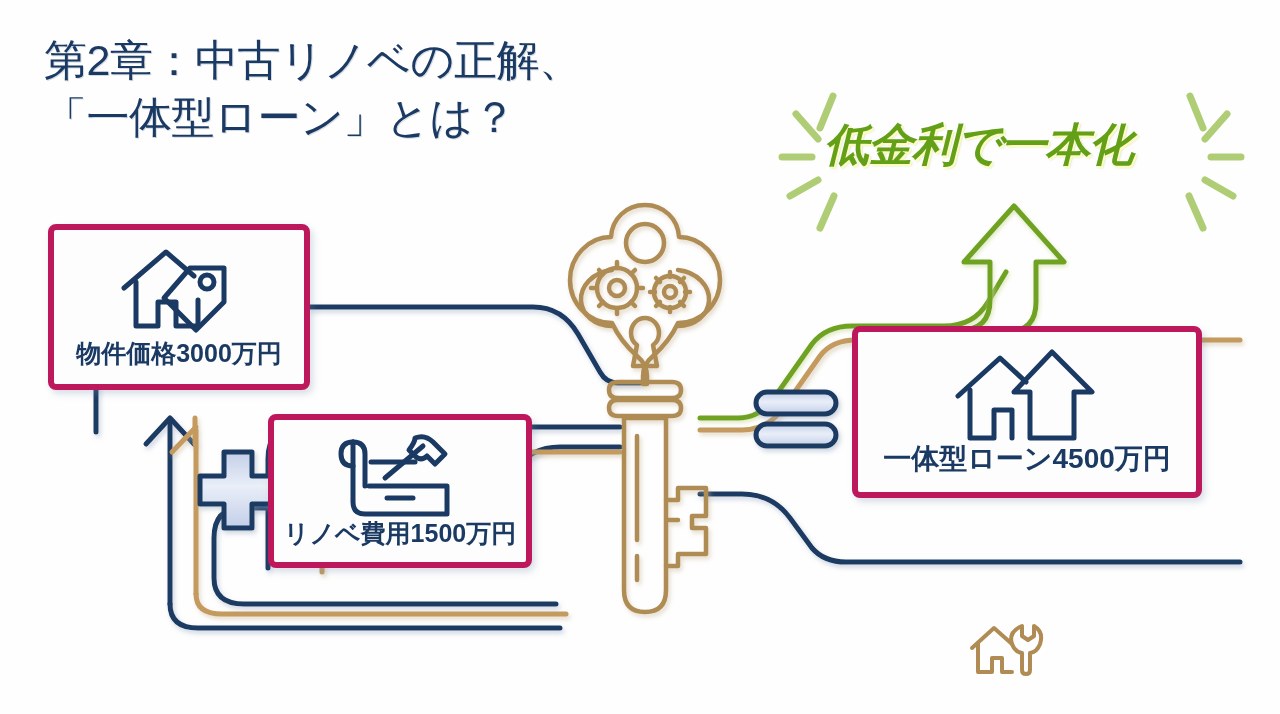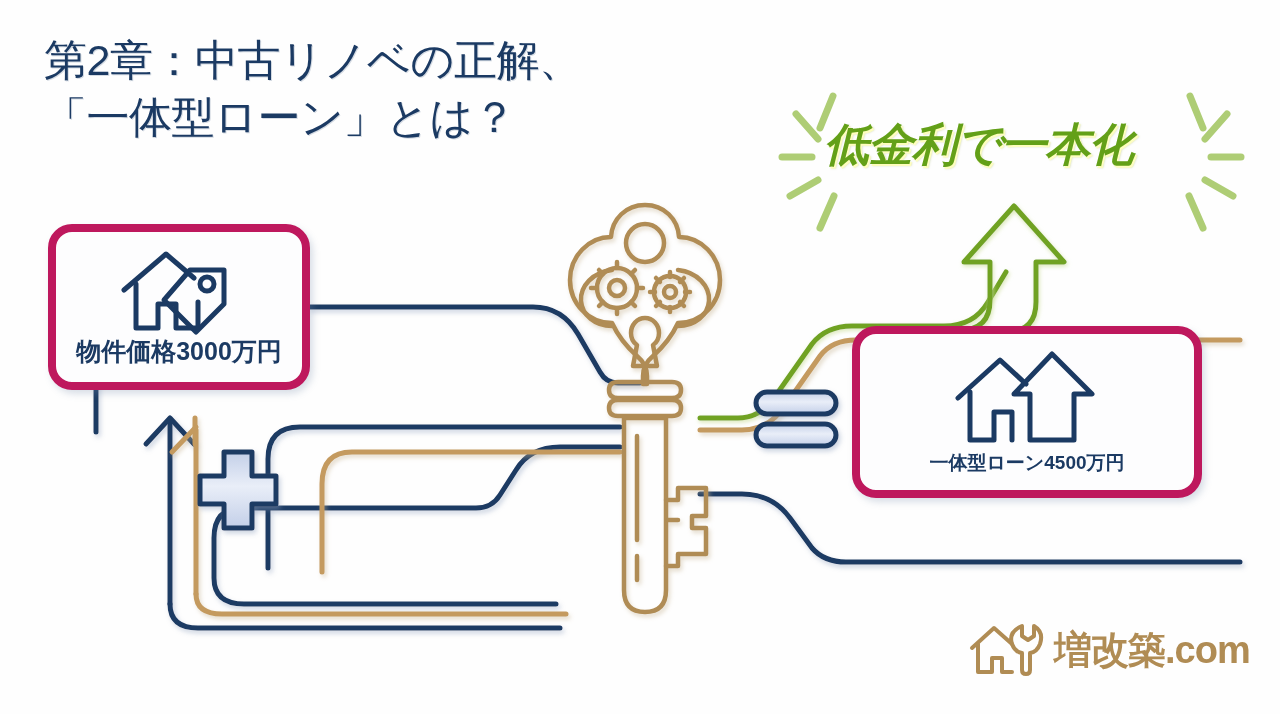--- a/index.html
+++ b/index.html
@@ -24,35 +24,35 @@
     position:absolute;left:824px;top:122px;
     font-size:45px;font-weight:700;line-height:1;
     color:#63a018;letter-spacing:-1px;white-space:nowrap;
     text-shadow:1.5px 1.5px 0 rgba(255,255,190,.95),
                 2px 2px 2px rgba(150,170,90,.35);
     font-style:italic;
   }
   
   .box{
     position:absolute;box-sizing:border-box;
-    border:8px solid #be185d;border-radius:24px;
+    border:6px solid #be185d;border-radius:8px;
     background:#fdfdfe;
     box-shadow:3px 4px 7px rgba(120,140,170,.28);
   }
   .box-label{
     position:absolute;left:0;right:0;
     text-align:center;color:#1b3a63;
     font-weight:700;white-space:nowrap;
   }
   #box-property{left:48px;top:224px;width:262px;height:166px;}
   #box-property .box-label{bottom:14px;font-size:25px;}
   #box-reno{left:268px;top:414px;width:264px;height:154px;}
   #box-reno .box-label{bottom:12px;font-size:25px;}
   #box-loan{left:852px;top:326px;width:350px;height:172px;}
-  #box-loan .box-label{bottom:14px;font-size:19px;}
+  #box-loan .box-label{bottom:14px;font-size:28px;}
 
   .box-icon{position:absolute;left:0;right:0;top:12px;display:flex;justify-content:center;}
 
   
   #logo{
     position:absolute;left:968px;top:622px;
     display:flex;align-items:center;gap:10px;
   }
   #logo-text{
     font-size:38px;font-weight:700;color:#b08c54;letter-spacing:-1px;
@@ -207,20 +207,34 @@
       <svg width="130" height="96" viewBox="0 0 130 96" fill="none" stroke="#1b3a63" stroke-width="5" stroke-linecap="round" stroke-linejoin="round">
         <path d="M10,46 L52,10 L80,34"></path>
         <path d="M22,40 L22,84 L44,84 L44,60 L62,60 L62,84 L84,84 L84,58"></path>
         <path d="M76,26 L110,26 L110,60 L82,88 L50,56 Z"></path>
         <circle cx="93" cy="40" r="7"></circle>
       </svg>
     </div>
     <div class="box-label">物件価格3000万円</div>
   </div>
 
+  <div class="box" id="box-reno">
+    <div class="box-icon">
+      <svg width="122" height="92" viewBox="0 0 122 92" fill="none" stroke="#1b3a63" stroke-width="5" stroke-linecap="round" stroke-linejoin="round">
+        <path d="M14,10 L14,70 Q14,82 26,82 L108,82 L108,54 L30,54"></path>
+        <path d="M14,10 Q26,10 26,22 L26,54"></path>
+        <path d="M14,10 Q2,10 2,22 Q2,34 14,34"></path>
+        <path d="M32,30 L76,30"></path>
+        <path d="M48,66 L74,66"></path>
+        <path d="M46,46 L84,14"></path>
+        <path d="M76,6 Q86,2 94,10 L106,22 L96,32 L88,24 Q82,30 76,24 L70,18 Q76,10 76,6 Z"></path>
+      </svg>
+    </div>
+    <div class="box-label">リノベ費用1500万円</div>
+  </div>
 
   <div class="box" id="box-loan">
     <div class="box-icon">
       <svg width="150" height="104" viewBox="0 0 150 104" fill="none" stroke="#1b3a63" stroke-width="5" stroke-linecap="round" stroke-linejoin="round">
         <path d="M6,52 L48,14 L74,38"></path>
         <path d="M18,46 L18,94 L42,94 L42,66 L60,66 L60,94"></path>
         <path d="M62,48 L100,8 L140,48 L122,48 L122,94 L78,94 L78,48 Z"></path>
       </svg>
     </div>
     <div class="box-label">一体型ローン4500万円</div>
@@ -228,16 +242,15 @@
 
   <div id="logo">
     <span>
       <svg width="76" height="56" viewBox="0 0 76 56" fill="none" stroke="#b08c54" stroke-width="4" stroke-linecap="round" stroke-linejoin="round">
         <path d="M4,26 L26,6 L44,22"></path>
         <path d="M10,22 L10,50 L24,50 L24,36 L34,36 L34,50 L44,50"></path>
         <path d="M54,4 L54,14 L60,18 L66,14 L66,4 Q76,10 72,22 Q69,30 62,31 L62,48
                  Q62,52 58,52 Q54,52 54,48 L54,31 Q47,30 44,22 Q40,10 54,4 Z"></path>
       </svg>
     </span>
-    <span id="logo-text">増改築.com</span>
   </div>
 
 </div>
 
 </body></html>

